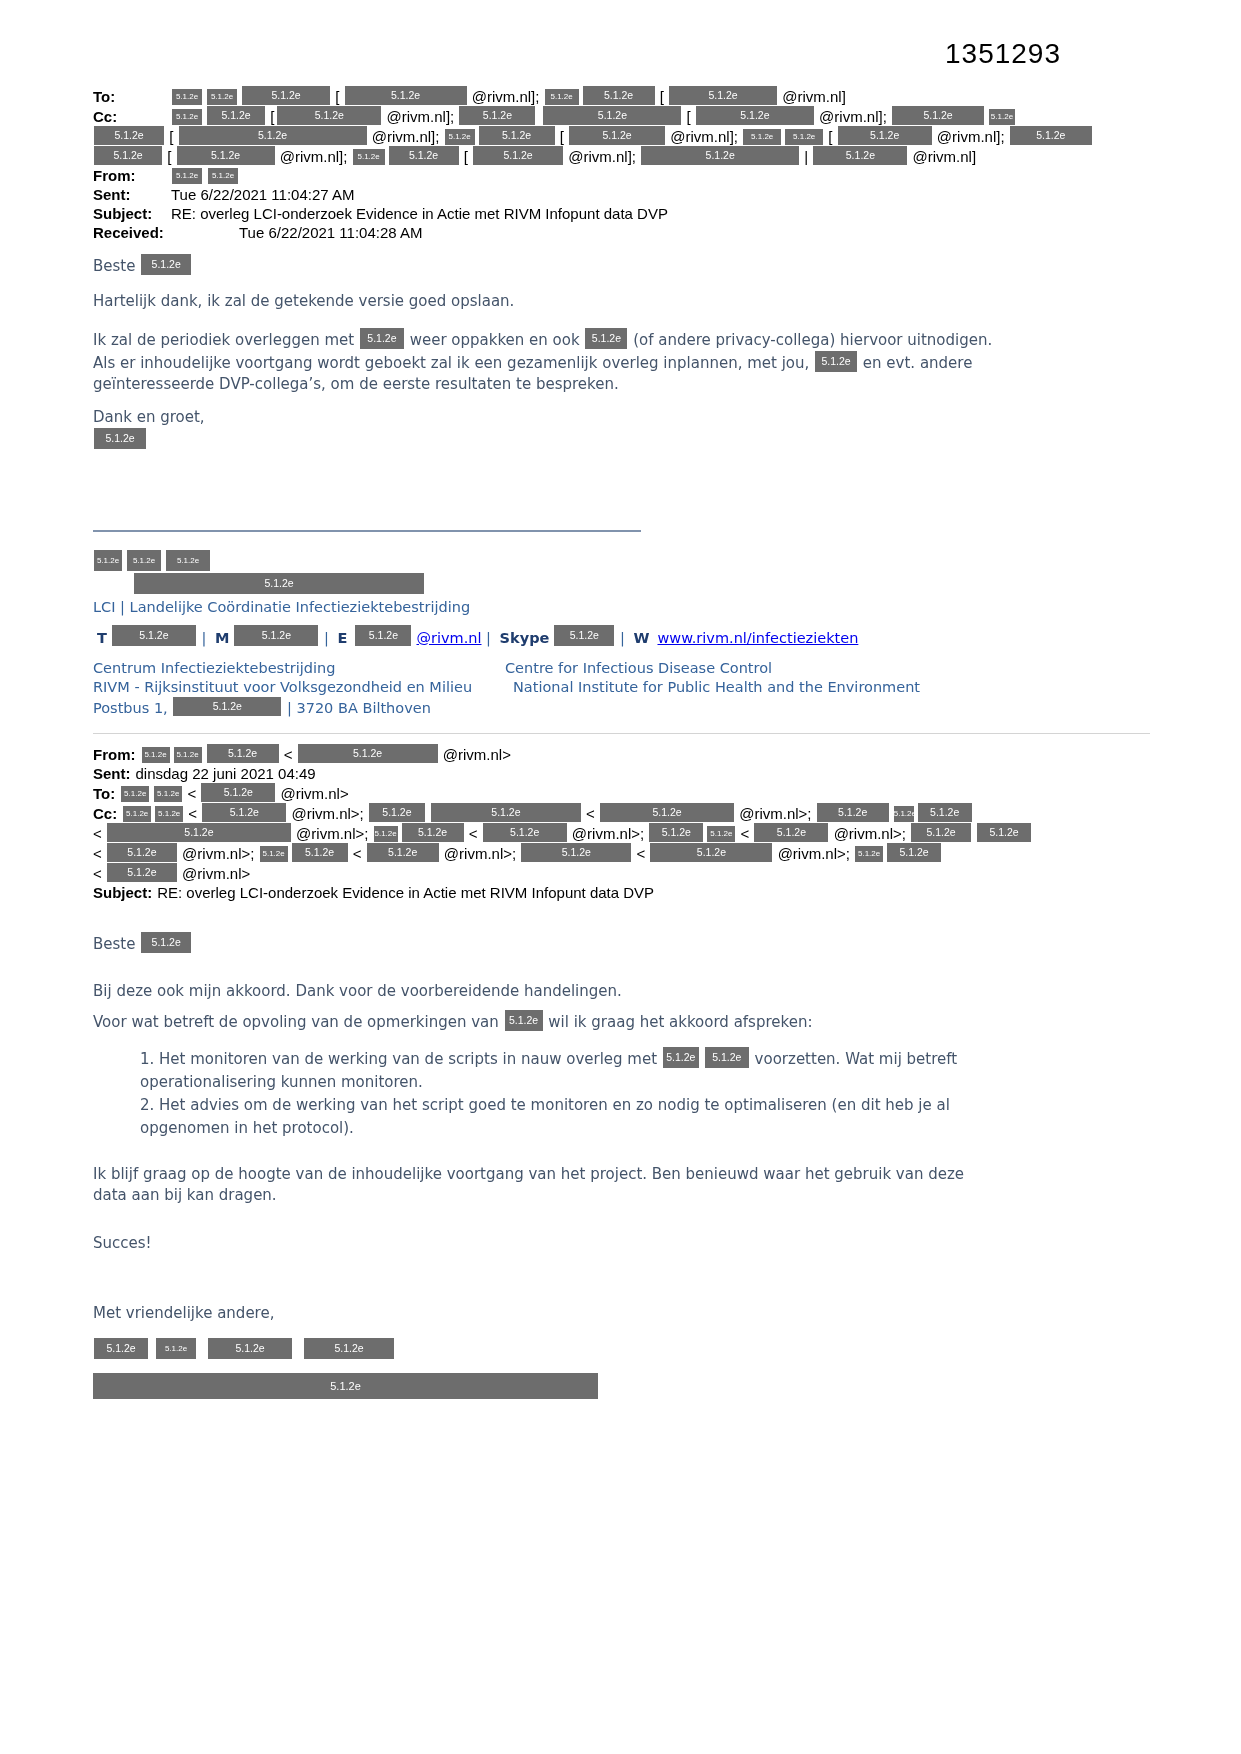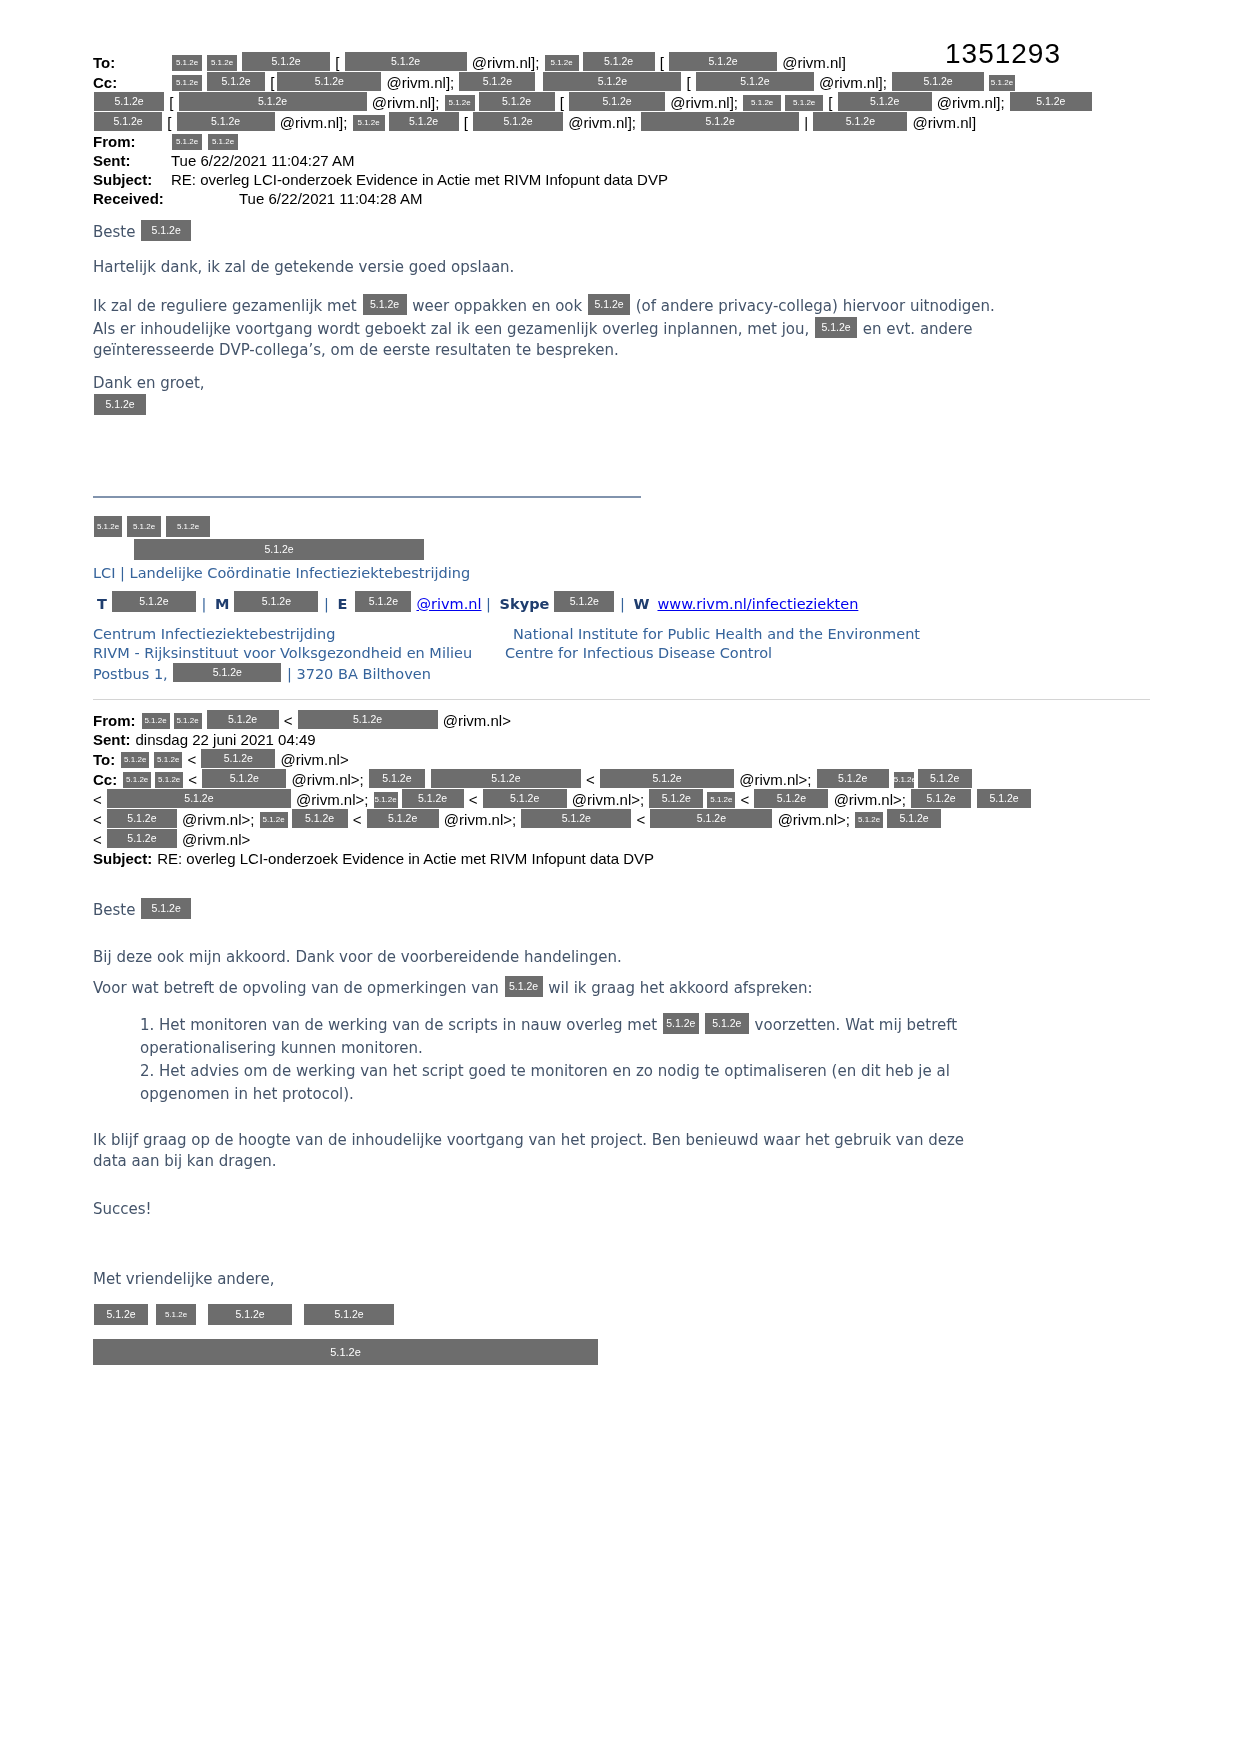--- a/index.html
+++ b/index.html
@@ -3,21 +3,21 @@
 <meta charset="utf-8">
 <style>
   html,body{margin:0;padding:0;background:#ffffff;}
   .page{position:relative;width:1241px;height:1754px;background:#fff;overflow:hidden;
         font-family:"Liberation Sans",sans-serif;color:#000;}
   .content{padding:0 88px 0 93px;}
   .doc-id{position:absolute;top:38px;right:180px;font-size:28px;letter-spacing:1px;color:#000;
           font-family:"Liberation Sans",sans-serif;}
   
   .hdr{font-size:15px;color:#000;}
-  .hdr1{margin-top:52px;}
+  .hdr1{margin-top:86px;}
   .hline{min-height:19px;line-height:19px;white-space:nowrap;}
   .hlabel{font-weight:bold;color:#000;}
   .hdr1 .hlabel{display:inline-block;width:78px;}
   .hdr2 .hlabel{display:inline-block;width:auto;margin-right:5px;}
   
   .redact{display:inline-block;background:#6d6d6d;color:#fff;text-align:center;
           font-family:"Liberation Sans",sans-serif;font-size:10.5px;height:19px;line-height:19px;
           vertical-align:text-bottom;margin:0 1px;overflow:hidden;}
   .redact.sm{height:16px;line-height:16px;font-size:8px;}
   .p .redact{height:21px;line-height:21px;}
@@ -62,21 +62,21 @@
         <div class="vgap" style="height: 12px;"></div>
         <div class="p">
           <div class="line"><span>Beste </span><span class="redact" style="width: 50px;">5.1.2e</span></div>
         </div>
         <div class="vgap" style="height: 14px;"></div>
         <div class="p">
           <div class="line"><span>Hartelijk dank, ik zal de getekende versie goed opslaan.</span></div>
         </div>
         <div class="vgap" style="height: 16px;"></div>
         <div class="p">
-          <div class="line"><span>Ik zal de reguliere gezamenlijk met </span><span class="redact" style="width: 44px;">5.1.2e</span><span> weer oppakken en ook </span><span class="redact" style="width: 42px;">5.1.2e</span><span> (of andere privacy-collega) hiervoor uitnodigen.</span></div>
+          <div class="line"><span>Ik zal de periodiek overleggen met </span><span class="redact" style="width: 44px;">5.1.2e</span><span> weer oppakken en ook </span><span class="redact" style="width: 42px;">5.1.2e</span><span> (of andere privacy-collega) hiervoor uitnodigen.</span></div>
           <div class="line"><span>Als er inhoudelijke voortgang wordt geboekt zal ik een gezamenlijk overleg inplannen, met jou, </span><span class="redact" style="width: 42px;">5.1.2e</span><span> en evt. andere</span></div>
           <div class="line"><span>geïnteresseerde DVP-collega’s, om de eerste resultaten te bespreken.</span></div>
         </div>
         <div class="vgap" style="height: 12px;"></div>
         <div class="p">
           <div class="line"><span>Dank en groet,</span></div>
           <div class="line"><span class="redact" style="width: 52px;">5.1.2e</span></div>
         </div>
         <div class="vgap" style="height: 79px;"></div>
         <div class="rule-sig"></div>
@@ -94,22 +94,22 @@
           <div class="line"><span class="blabel">T</span><span class="redact" style="width: 84px;">5.1.2e</span><span> | </span><span class="blabel">M</span><span class="redact" style="width: 84px;">5.1.2e</span><span> | </span><span class="blabel">E</span><span class="gap" style="width: 3px;"></span><span class="redact" style="width: 56px;">5.1.2e</span><span class="gap" style="width: 4px;"></span><a class="lnk">@rivm.nl</a><span> | </span><span class="blabel">Skype</span><span class="redact" style="width: 60px;">5.1.2e</span><span> | </span><span class="blabel">W</span><span class="gap" style="width: 4px;"></span><a class="lnk">www.rivm.nl/infectieziekten</a></div>
         </div>
         <div class="vgap" style="height: 9px;"></div>
         <div class="cols">
           <div class="col-left">
             <div class="line"><span>Centrum Infectieziektebestrijding</span></div>
             <div class="line"><span>RIVM - Rijksinstituut voor Volksgezondheid en Milieu</span></div>
             <div class="line"><span>Postbus 1, </span><span class="redact" style="width: 108px;">5.1.2e</span><span> | 3720 BA Bilthoven</span></div>
           </div>
           <div class="col-right">
+            <div class="line"><span>Centre for Infectious Disease Control</span></div>
             <div class="line"><span class="gap" style="width: 8px;"></span><span>National Institute for Public Health and the Environment</span></div>
-            <div class="line"><span>Centre for Infectious Disease Control</span></div>
           </div>
         </div>
         <div class="vgap" style="height: 15px;"></div>
       </div>
     <div class="rule-div"></div>
     <div style="height:10px"></div>
     <div class="hdr hdr2" id="hdr2">
         <div class="hline"><span class="hlabel">From:</span><span class="redact sm" style="width: 28px;">5.1.2e</span><span class="gap" style="width: 2px;"></span><span class="redact sm" style="width: 28px;">5.1.2e</span><span class="gap" style="width: 3px;"></span><span class="redact" style="width: 72px;">5.1.2e</span><span> &lt; </span><span class="redact" style="width: 140px;">5.1.2e</span><span> @rivm.nl&gt;</span></div>
         <div class="hline"><span class="hlabel">Sent:</span><span>dinsdag 22 juni 2021 04:49</span></div>
         <div class="hline"><span class="hlabel">To:</span><span class="redact sm" style="width: 28px;">5.1.2e</span><span class="gap" style="width: 3px;"></span><span class="redact sm" style="width: 28px;">5.1.2e</span><span> &lt; </span><span class="redact" style="width: 74px;">5.1.2e</span><span> @rivm.nl&gt;</span></div>

